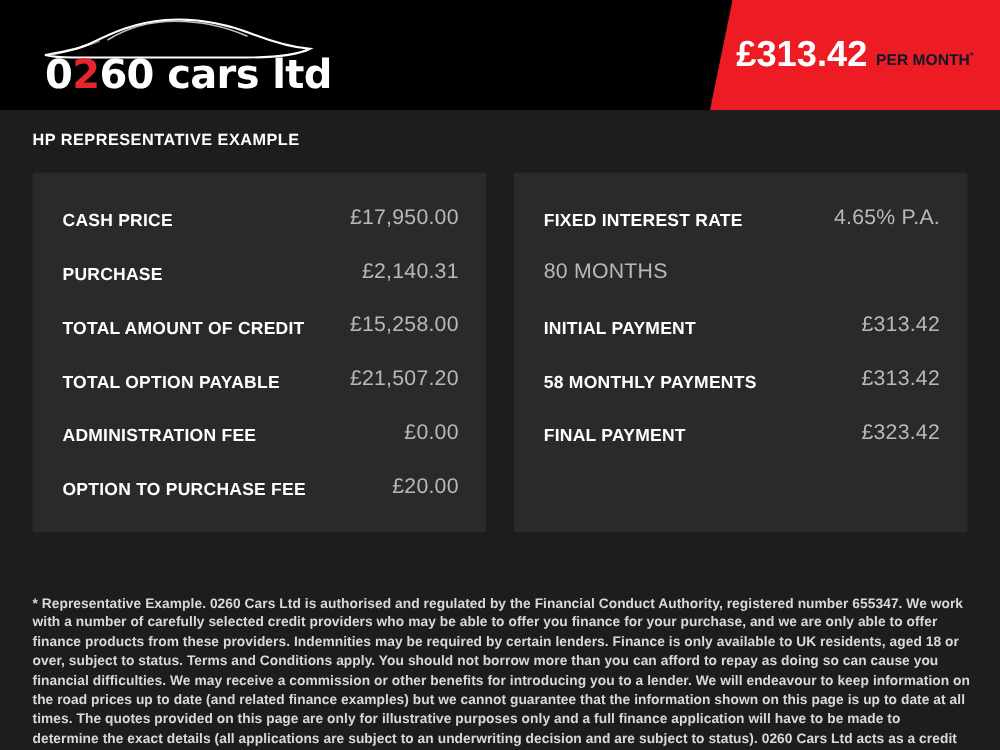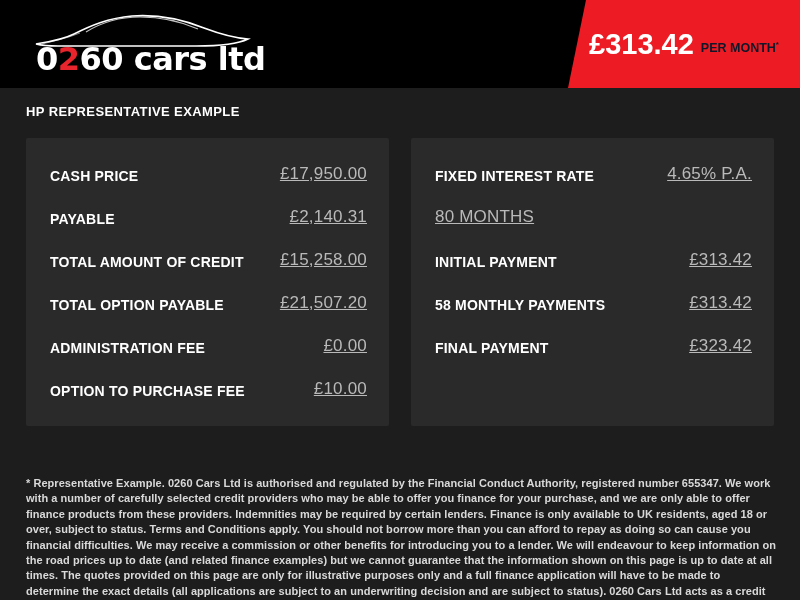--- a/index.html
+++ b/index.html
@@ -114,21 +114,20 @@
     font-size: 14px;
     font-weight: bold;
     color: #ffffff;
     letter-spacing: 0.2px;
   }
   .row .value {
     font-size: 17px;
     color: #b9b9b9;
     font-weight: normal;
     letter-spacing: 0.2px;
-    text-decoration: underline;
   }
 
   
   .disclaimer {
     position: absolute;
     left: 26px;
     right: 24px;
     top: 476px;
     font-size: 11px;
     line-height: 15.4px;
@@ -165,38 +164,38 @@
   <div class="title">HP REPRESENTATIVE EXAMPLE</div>
 
   <div class="panels">
 
     <div class="panel">
       <div class="row">
         <span class="label">CASH PRICE</span>
         <span class="value">£17,950.00</span>
       </div>
       <div class="row">
-        <span class="label">PAYABLE</span>
+        <span class="label">PURCHASE</span>
         <span class="value">£2,140.31</span>
       </div>
       <div class="row">
         <span class="label">TOTAL AMOUNT OF CREDIT</span>
         <span class="value">£15,258.00</span>
       </div>
       <div class="row">
         <span class="label">TOTAL OPTION PAYABLE</span>
         <span class="value">£21,507.20</span>
       </div>
       <div class="row">
         <span class="label">ADMINISTRATION FEE</span>
         <span class="value">£0.00</span>
       </div>
       <div class="row">
         <span class="label">OPTION TO PURCHASE FEE</span>
-        <span class="value">£10.00</span>
+        <span class="value">£20.00</span>
       </div>
     </div>
 
     <div class="panel">
       <div class="row">
         <span class="label">FIXED INTEREST RATE</span>
         <span class="value">4.65% P.A.</span>
       </div>
       <div class="row">
         <span class="value">80 MONTHS</span>

